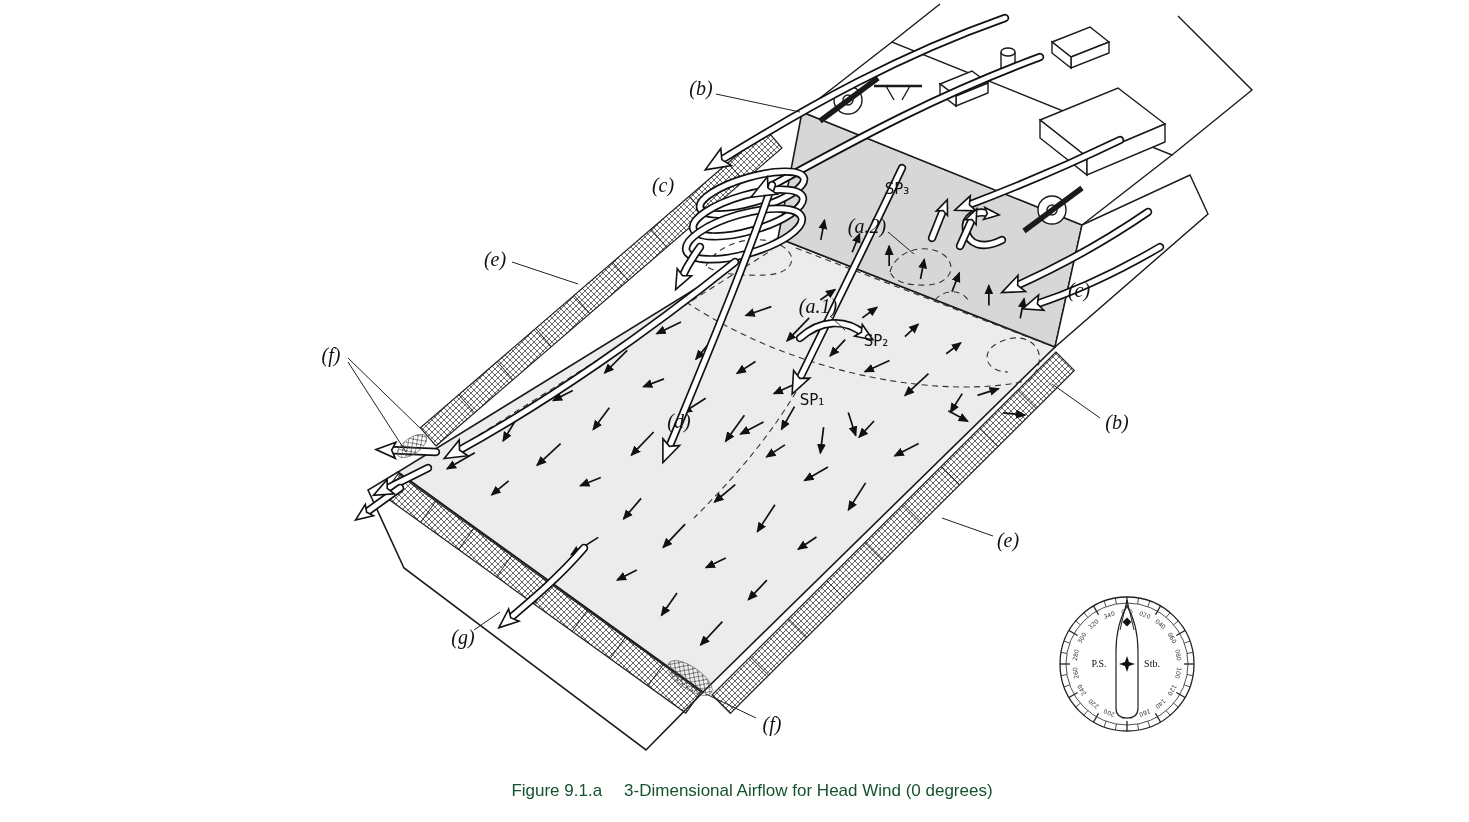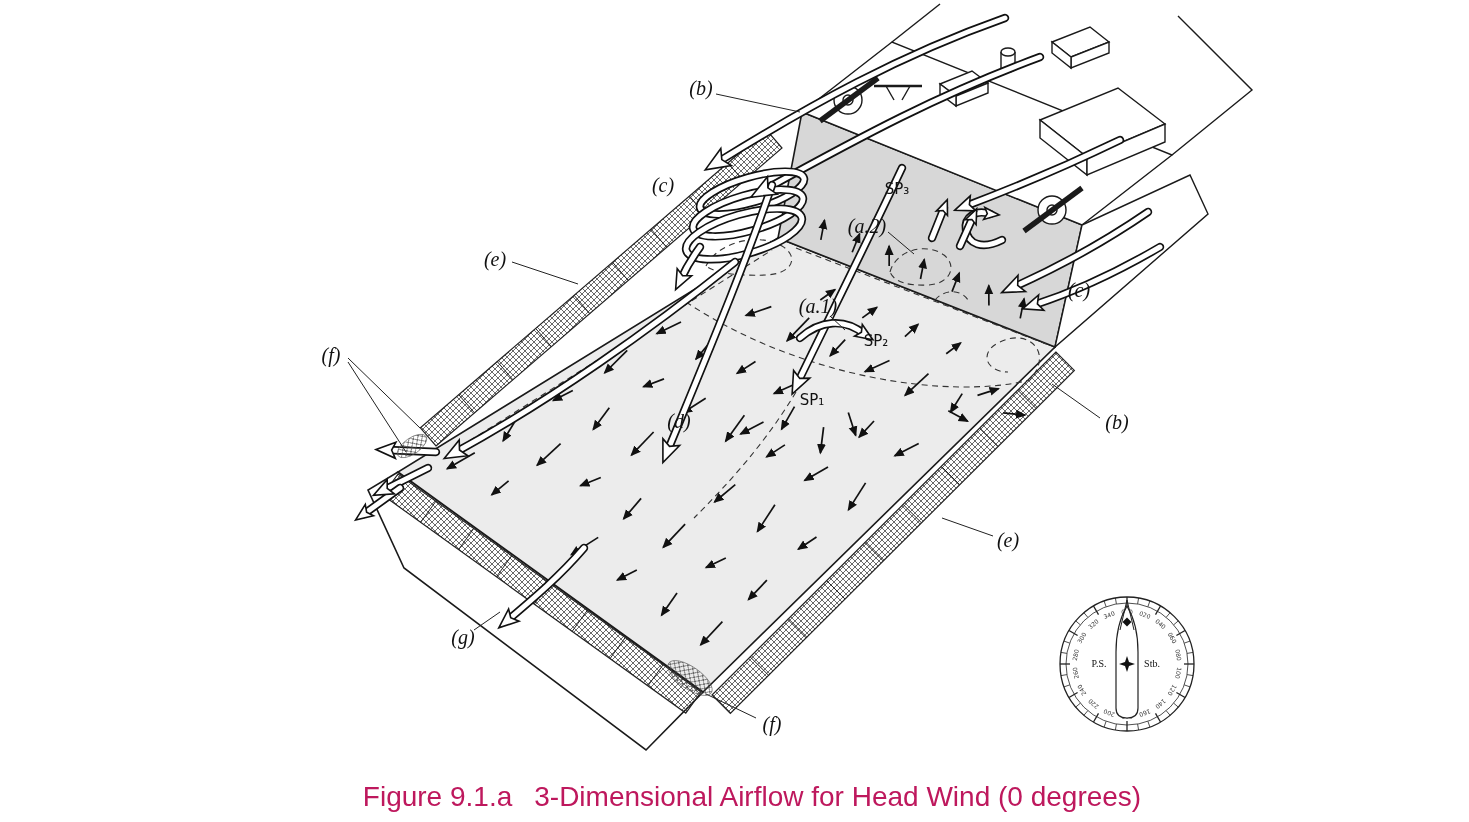--- a/index.html
+++ b/index.html
@@ -10,21 +10,21 @@
   svg#scene{position:absolute;left:0;top:0;}
   .flow{fill:none;stroke:#ffffff;stroke-width:5;stroke-linecap:round;}
   .flow-outline{fill:none;stroke:#111111;stroke-width:8.4;stroke-linecap:round;}
   .dash{fill:none;stroke:#333333;stroke-width:1.1;stroke-dasharray:6 4.5;}
   .lbl{font:italic 20px "Liberation Serif",serif;fill:#111;text-anchor:middle;}
   .sp{font:15px "DejaVu Sans",sans-serif;fill:#111;text-anchor:middle;}
   .tick{font:6px "DejaVu Sans",sans-serif;fill:#333;text-anchor:middle;}
   .compass-txt{font:10px "Liberation Serif",serif;fill:#111;text-anchor:middle;}
   .caption{
     position:absolute;top:781px;left:752px;transform:translateX(-50%);
-    font-size:28px;color:#be185d;white-space:nowrap;
+    font-size:17px;color:#14532d;white-space:nowrap;
   }
   .caption .num{margin-right:22px;}
 </style>
 </head>
 <body>
 
 <svg id="scene" width="1469" height="822" viewBox="0 0 1469 822">
   <defs>
     <pattern id="crosshatch" width="6" height="6" patternUnits="userSpaceOnUse">
       <path d="M0,0 L6,6 M6,0 L0,6" stroke="#444" stroke-width="0.8"></path>

